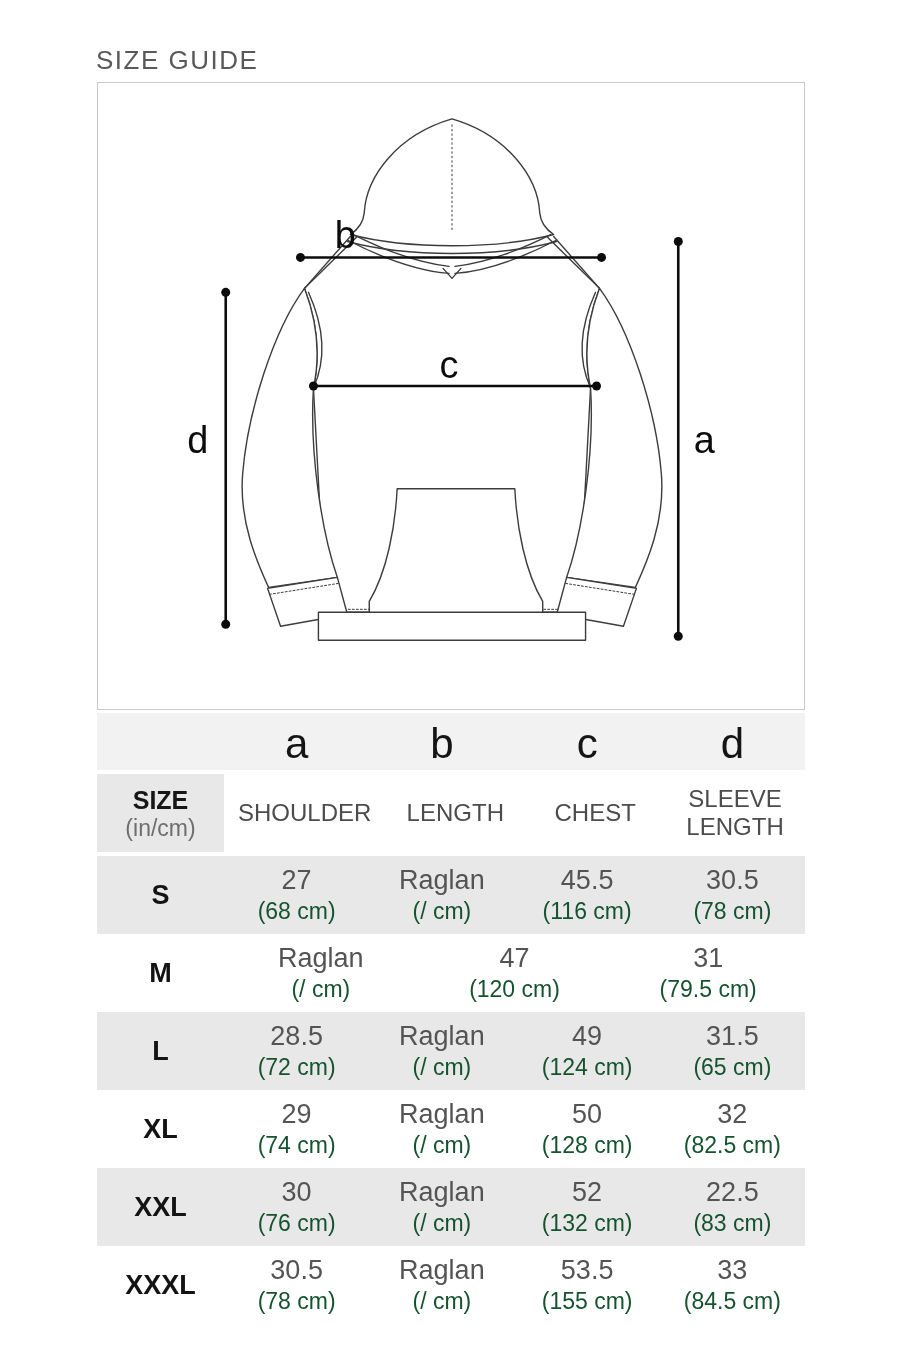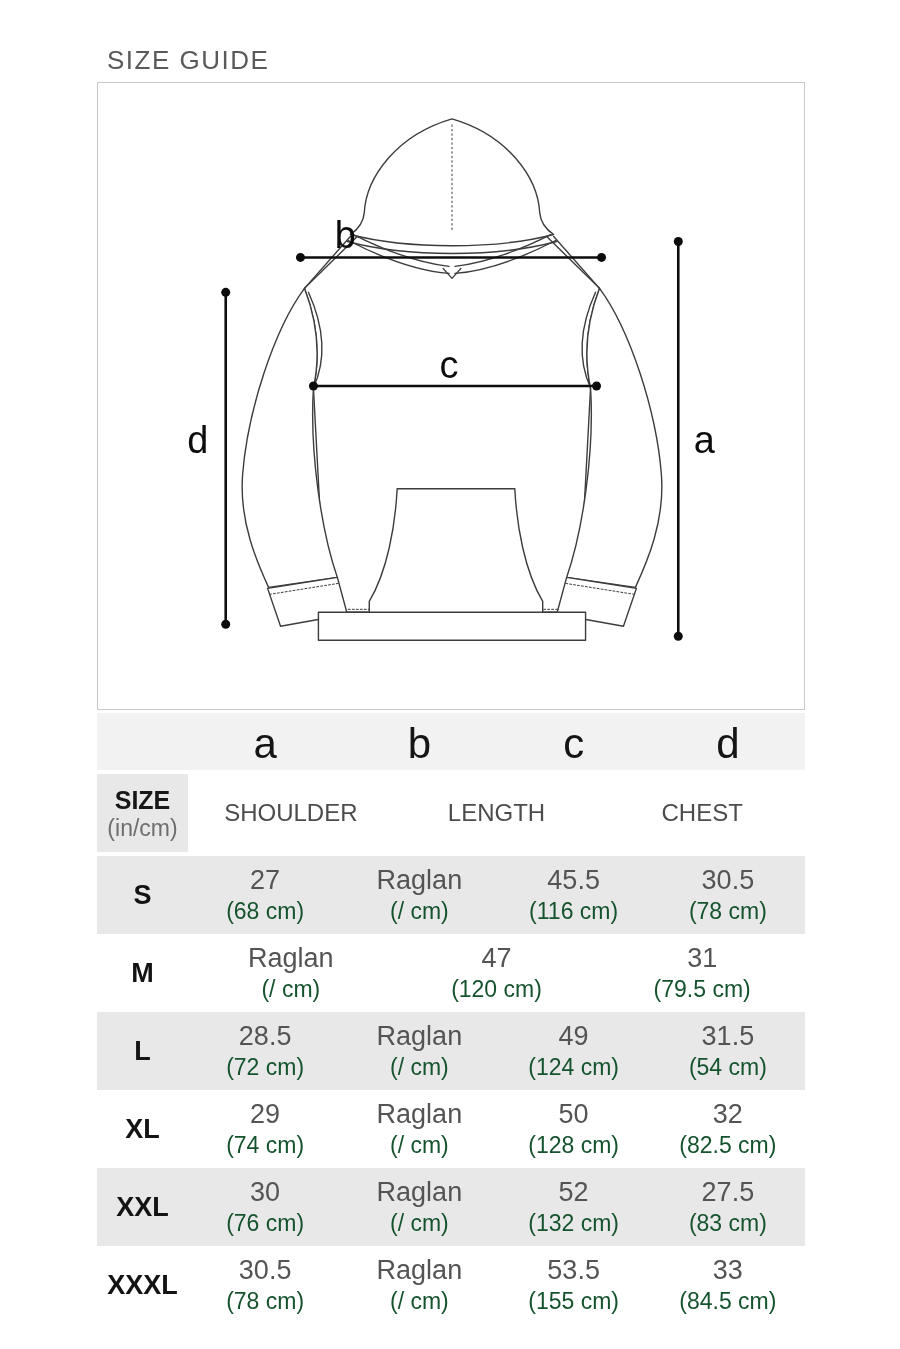--- a/index.html
+++ b/index.html
@@ -2,34 +2,34 @@
 <html><head>
 <meta charset="utf-8">
 <style>
   html,body{margin:0;padding:0;background:#fff;}
   body{
     width:900px;height:1349px;position:relative;overflow:hidden;
     font-family:"Liberation Sans","DejaVu Sans",sans-serif;
     -webkit-font-smoothing:antialiased;
   }
   .title{
-    position:absolute;left:107px;top:45px;
+    position:absolute;left:96px;top:45px;
     font-size:26px;color:#59595b;letter-spacing:1.5px;font-weight:400;
   }
   .diagram-box{
     position:absolute;left:97px;top:82px;width:706px;height:626px;
     border:1px solid #c9c9c9;background:#fff;
   }
   .diagram-box svg{display:block;}
 
   
   .tbl{position:absolute;left:97px;top:713px;width:708px;}
   .row{display:flex;width:100%;}
   .gap{height:4px;background:#fff;}
-  .c0{width:91px;flex:none;display:flex;flex-direction:column;align-items:center;justify-content:center;text-align:center;}
+  .c0{width:127px;flex:none;display:flex;flex-direction:column;align-items:center;justify-content:center;text-align:center;}
   .c{flex:1;display:flex;flex-direction:column;align-items:center;justify-content:center;text-align:center;}
 
   .letters{height:57px;background:#f2f2f2;}
   .letters .c{font-size:42px;color:#151515;font-weight:400;padding-top:4px;}
 
   .hdr{height:78px;background:#fff;}
   .hdr .c0{background:#e8e8e8;}
   .hdr-size1{font-size:25px;font-weight:700;color:#171717;line-height:30px;}
   .hdr-size2{font-size:23px;color:#6e6e6e;line-height:27px;text-align:right;}
   .hdr .c{font-size:24px;color:#4c4c4c;line-height:28px;padding:0 14px;}
@@ -124,20 +124,21 @@
   <div class="gap"></div>
 
   <div class="row hdr">
     <div class="c0">
       <div class="hdr-size1">SIZE</div>
       <div class="hdr-size2">(in/cm)</div>
     </div>
     <div class="c">SHOULDER</div>
     <div class="c">LENGTH</div>
     <div class="c">CHEST</div>
+    <div class="c">SLEEVE LENGTH</div>
   </div>
 
   <div class="gap"></div>
 
   <div class="row r gray">
     <div class="c0">S</div>
     <div class="c">
         <div class="v">27</div>
         <div class="s">(68 cm)</div>
       </div>
@@ -180,21 +181,21 @@
     <div class="c">
         <div class="v">Raglan</div>
         <div class="s">(/ cm)</div>
       </div>
     <div class="c">
         <div class="v">49</div>
         <div class="s">(124 cm)</div>
       </div>
     <div class="c">
         <div class="v">31.5</div>
-        <div class="s">(54 cm)</div>
+        <div class="s">(65 cm)</div>
       </div>
   </div>
 
   <div class="row r white">
     <div class="c0">XL</div>
     <div class="c">
         <div class="v">29</div>
         <div class="s">(74 cm)</div>
       </div>
     <div class="c">
@@ -219,21 +220,21 @@
       </div>
     <div class="c">
         <div class="v">Raglan</div>
         <div class="s">(/ cm)</div>
       </div>
     <div class="c">
         <div class="v">52</div>
         <div class="s">(132 cm)</div>
       </div>
     <div class="c">
-        <div class="v">27.5</div>
+        <div class="v">22.5</div>
         <div class="s">(83 cm)</div>
       </div>
   </div>
 
   <div class="row r white">
     <div class="c0">XXXL</div>
     <div class="c">
         <div class="v">30.5</div>
         <div class="s">(78 cm)</div>
       </div>

